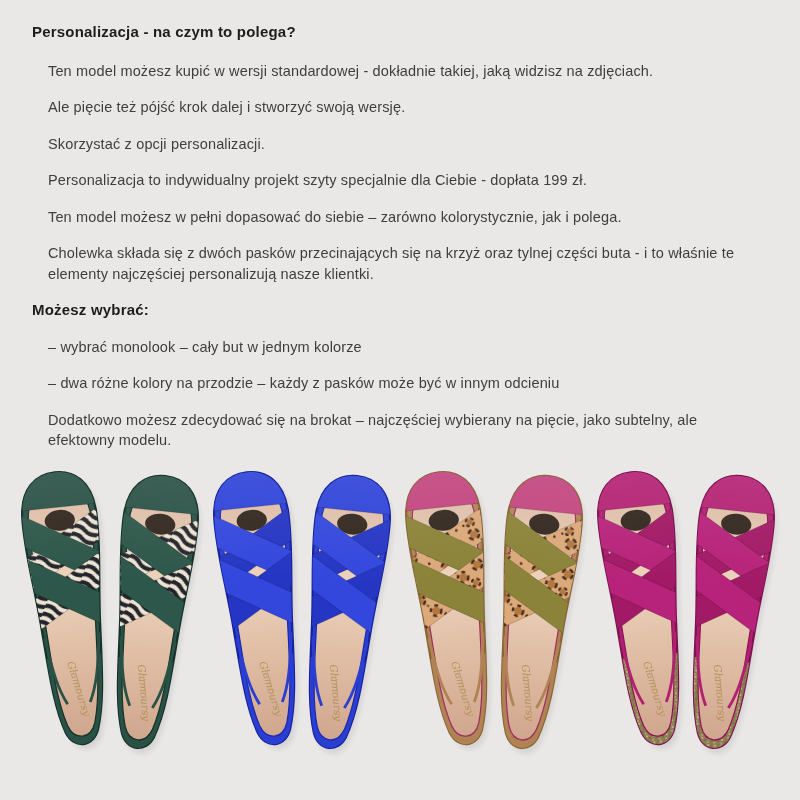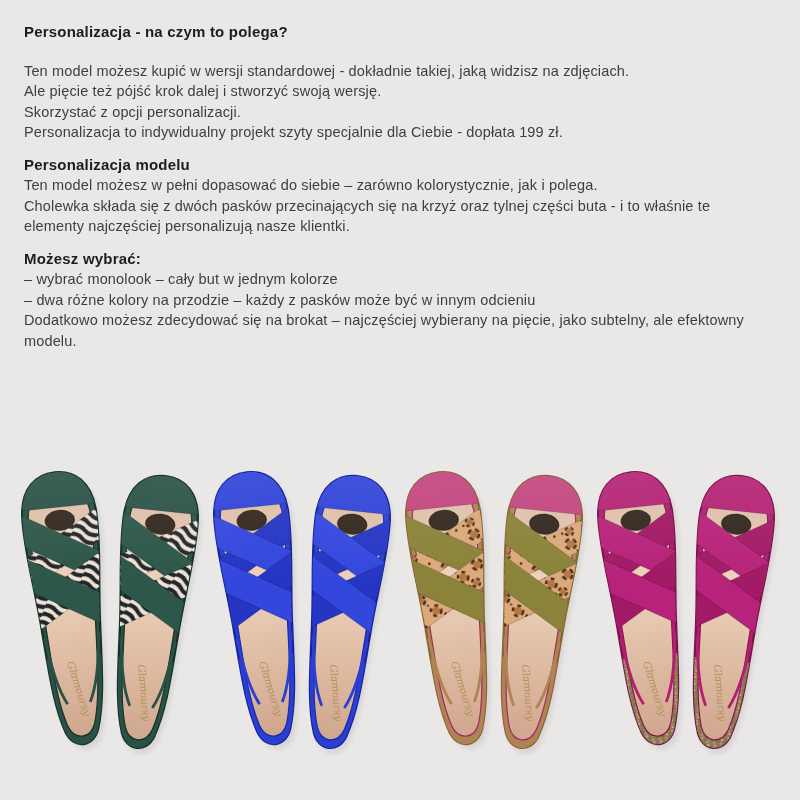--- a/index.html
+++ b/index.html
@@ -2,31 +2,31 @@
 <html><head>
 <meta charset="utf-8">
 <style>
   html,body{margin:0;padding:0}
   body{
     width:800px;height:800px;position:relative;overflow:hidden;
     background:#e9e8e6;
     font-family:"Liberation Sans",sans-serif;
   }
   .text-col{
-    position:absolute;left:24px;top:22px;width:748px;
+    position:absolute;left:32px;top:22px;width:748px;
     color:#3e3e3e;font-size:14.5px;line-height:20.5px;
     letter-spacing:.15px;
   }
   .sec{margin:0 0 12px 0}
   .sec h2{
     font-size:15px;line-height:20.5px;margin:0;
     color:#1d1d1d;font-weight:bold;letter-spacing:.2px;
   }
   .sec.sec-intro h2{margin-bottom:18px}
-  .sec p{margin:0}
+  .sec p{margin:16px}
   .photos-row{
     position:absolute;left:20px;top:446px;width:768px;height:330px;
     display:flex;gap:12px;
   }
   .photo{
     width:180px;height:322px;margin:0;padding:0;
     display:block;
   }
   .photo svg{width:100%;height:100%;display:block;overflow:visible}
   .defs-holder{position:absolute;width:0;height:0;overflow:hidden}
@@ -111,21 +111,20 @@
 <div class="text-col">
   <section class="sec sec-intro">
     <h2>Personalizacja -  na czym to polega?</h2>
     <p>Ten model możesz kupić w wersji standardowej -  dokładnie takiej, jaką widzisz na zdjęciach.</p>
     <p>Ale pięcie też pójść krok dalej i stworzyć swoją wersję.</p>
     <p>Skorzystać z opcji personalizacji.</p>
     <p>Personalizacja to indywidualny projekt szyty specjalnie dla Ciebie - dopłata 199 zł.</p>
   </section>
 
   <section class="sec">
-    <h2>Personalizacja modelu</h2>
     <p>Ten model możesz w pełni dopasować do siebie – zarówno kolorystycznie, jak i polega.</p>
     <p>Cholewka składa się z dwóch pasków przecinających się na krzyż oraz tylnej części buta - i to właśnie te elementy najczęściej personalizują nasze klientki.</p>
   </section>
 
   <section class="sec">
     <h2>Możesz wybrać:</h2>
     <p>– wybrać monolook – cały but w jednym kolorze</p>
     <p>– dwa różne kolory na przodzie – każdy z pasków może być w innym odcieniu</p>
     <p>Dodatkowo możesz zdecydować się na brokat – najczęściej wybierany na pięcie, jako subtelny, ale efektowny modelu.</p>
   </section>

